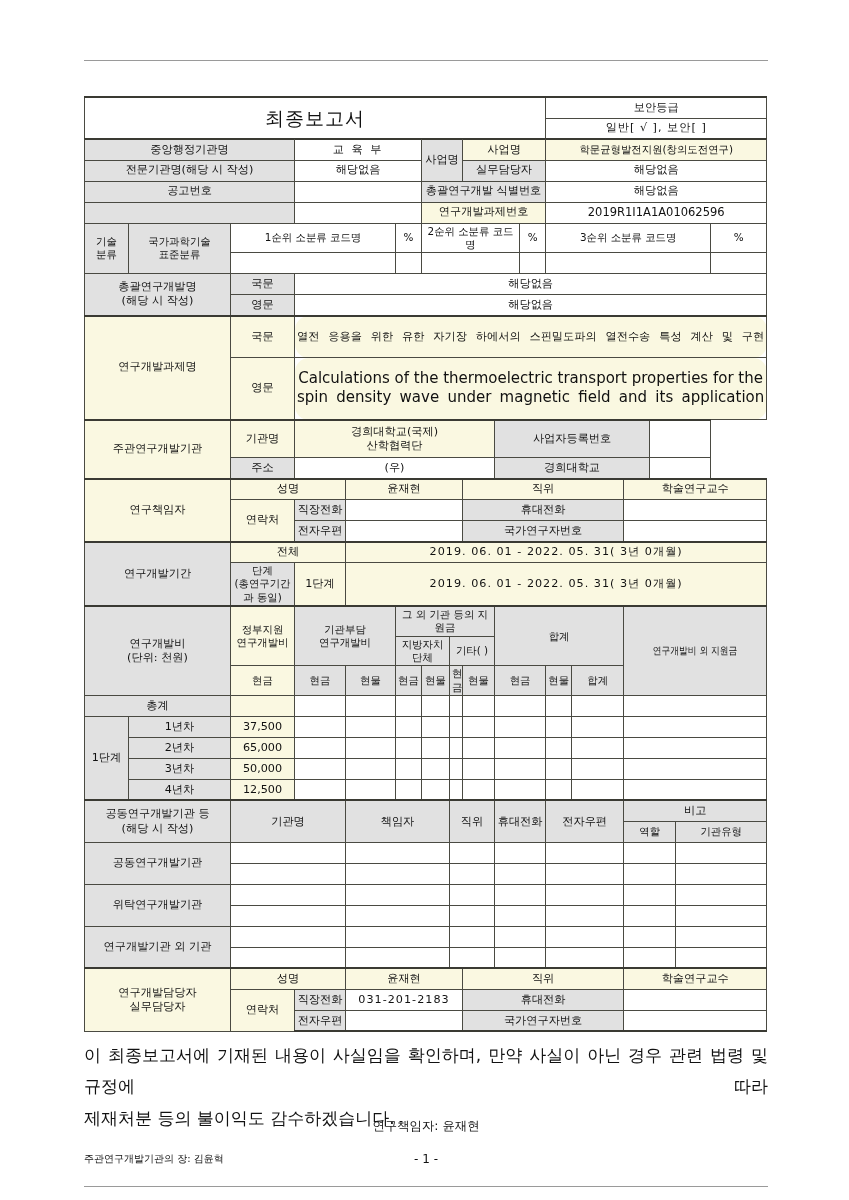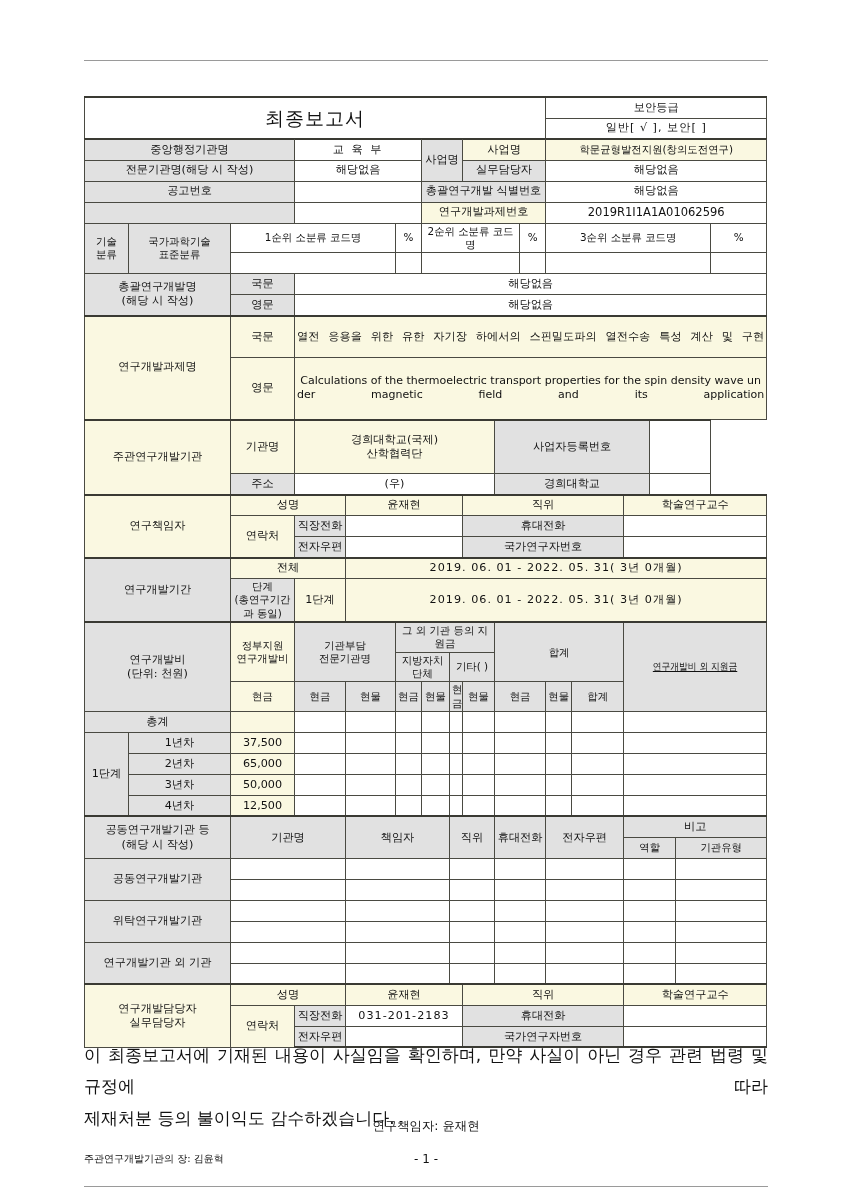--- a/index.html
+++ b/index.html
@@ -31,36 +31,36 @@
     word-break:break-all;
     height:21px;
     box-sizing:border-box;
   }
   .gray{background:#e1e1e1;}
   .cream{background:#faf8e1;}
   .white{background:#ffffff;}
   .thicktop{border-top:2px solid #3a3a33 !important;}
   .thickbot{border-bottom:2px solid #3a3a33 !important;}
   .left{text-align:left;padding-left:4px;}
-  .just{text-align:justify;text-align-last:justify;padding:2px 5px;line-height:1.5;}
+  .just{text-align:justify;text-align-last:justify;padding:2px 5px;line-height:1.5;border-radius:14px;}
   .small{font-size:10.4px;}
   .title{
     font-size:19px;font-weight:normal;letter-spacing:1px;
     padding:6px 0 4px 0;
   }
-  .overflowcell{position:relative;overflow:visible;text-decoration:underline;}
+  .overflowcell{position:relative;overflow:visible;}
   .overflowcell span.ofx{
     display:block;white-space:nowrap;
     transform:scaleX(0.86);
     transform-origin:center;
     font-size:10.2px;
   }
   .sp{letter-spacing:2px;}
   .sp1{letter-spacing:1px;}
-  .eng{font-size:11px;letter-spacing:0px;}
+  .eng{font-size:15px;letter-spacing:0px;}
   .idwrap{text-align:left;padding-left:3px;font-size:11.5px;line-height:1.3;word-break:break-all;}
 
   
   .statement{
     position:absolute;left:84px;top:1040px;width:684px;
     font-size:17px;line-height:1.85;
     text-align:justify;text-align-last:justify;
   }
   .statement .l2{text-align-last:left;}
   .dateline{
@@ -194,21 +194,21 @@
       <td class="cream thicktop just" colspan="15" style="height:42px">열전 응용을 위한 유한 자기장 하에서의 스핀밀도파의 열전수송 특성 계산 및 구현</td>
     </tr>
     <tr>
       <td class="cream">영문</td>
       <td class="cream just eng" colspan="15" style="height:62px">Calculations of the thermoelectric transport properties for the spin density wave under magnetic field and its application</td>
     </tr>
 
     <tr>
       <td class="cream thicktop" colspan="2" rowspan="2">주관연구개발기관</td>
       <td class="cream thicktop">기관명</td>
-      <td class="cream thicktop left" colspan="6" style="white-space:pre-line;height:54px">경희대학교(국제)
+      <td class="cream thicktop left" colspan="6" style="white-space:pre-line;height:38px">경희대학교(국제)
 산학협력단</td>
       <td class="gray thicktop" colspan="6">사업자등록번호</td>
       <td class="white thicktop" colspan="2"></td>
     </tr>
     <tr>
       <td class="gray">주소</td>
       <td class="white left" colspan="6">(우)</td>
       <td class="gray" colspan="6">경희대학교</td>
       <td class="white" colspan="2"></td>
     </tr>
@@ -245,21 +245,21 @@
       <td class="cream">1단계</td>
       <td class="cream sp1" colspan="14">2019. 06. 01 - 2022. 05. 31(  3년 0개월)</td>
     </tr>
 
     <tr>
       <td class="gray thicktop" colspan="2" rowspan="3" style="white-space:pre-line">연구개발비
 (단위: 천원)</td>
       <td class="cream thicktop small" rowspan="2" style="white-space:pre-line">정부지원
 연구개발비</td>
       <td class="gray thicktop small" colspan="2" rowspan="2" style="white-space:pre-line">기관부담
-전문기관명</td>
+연구개발비</td>
       <td class="gray thicktop small" colspan="4">그 외 기관 등의 지원금</td>
       <td class="gray thicktop small" colspan="5" rowspan="2">합계</td>
       <td class="gray thicktop overflowcell" colspan="4" rowspan="3">
             <span class="ofx">연구개발비 외 지원금</span>
           </td>
     </tr>
     <tr>
       <td class="gray small" colspan="2">지방자치단체</td>
       <td class="gray small" colspan="2">기타(    )</td>
     </tr>

